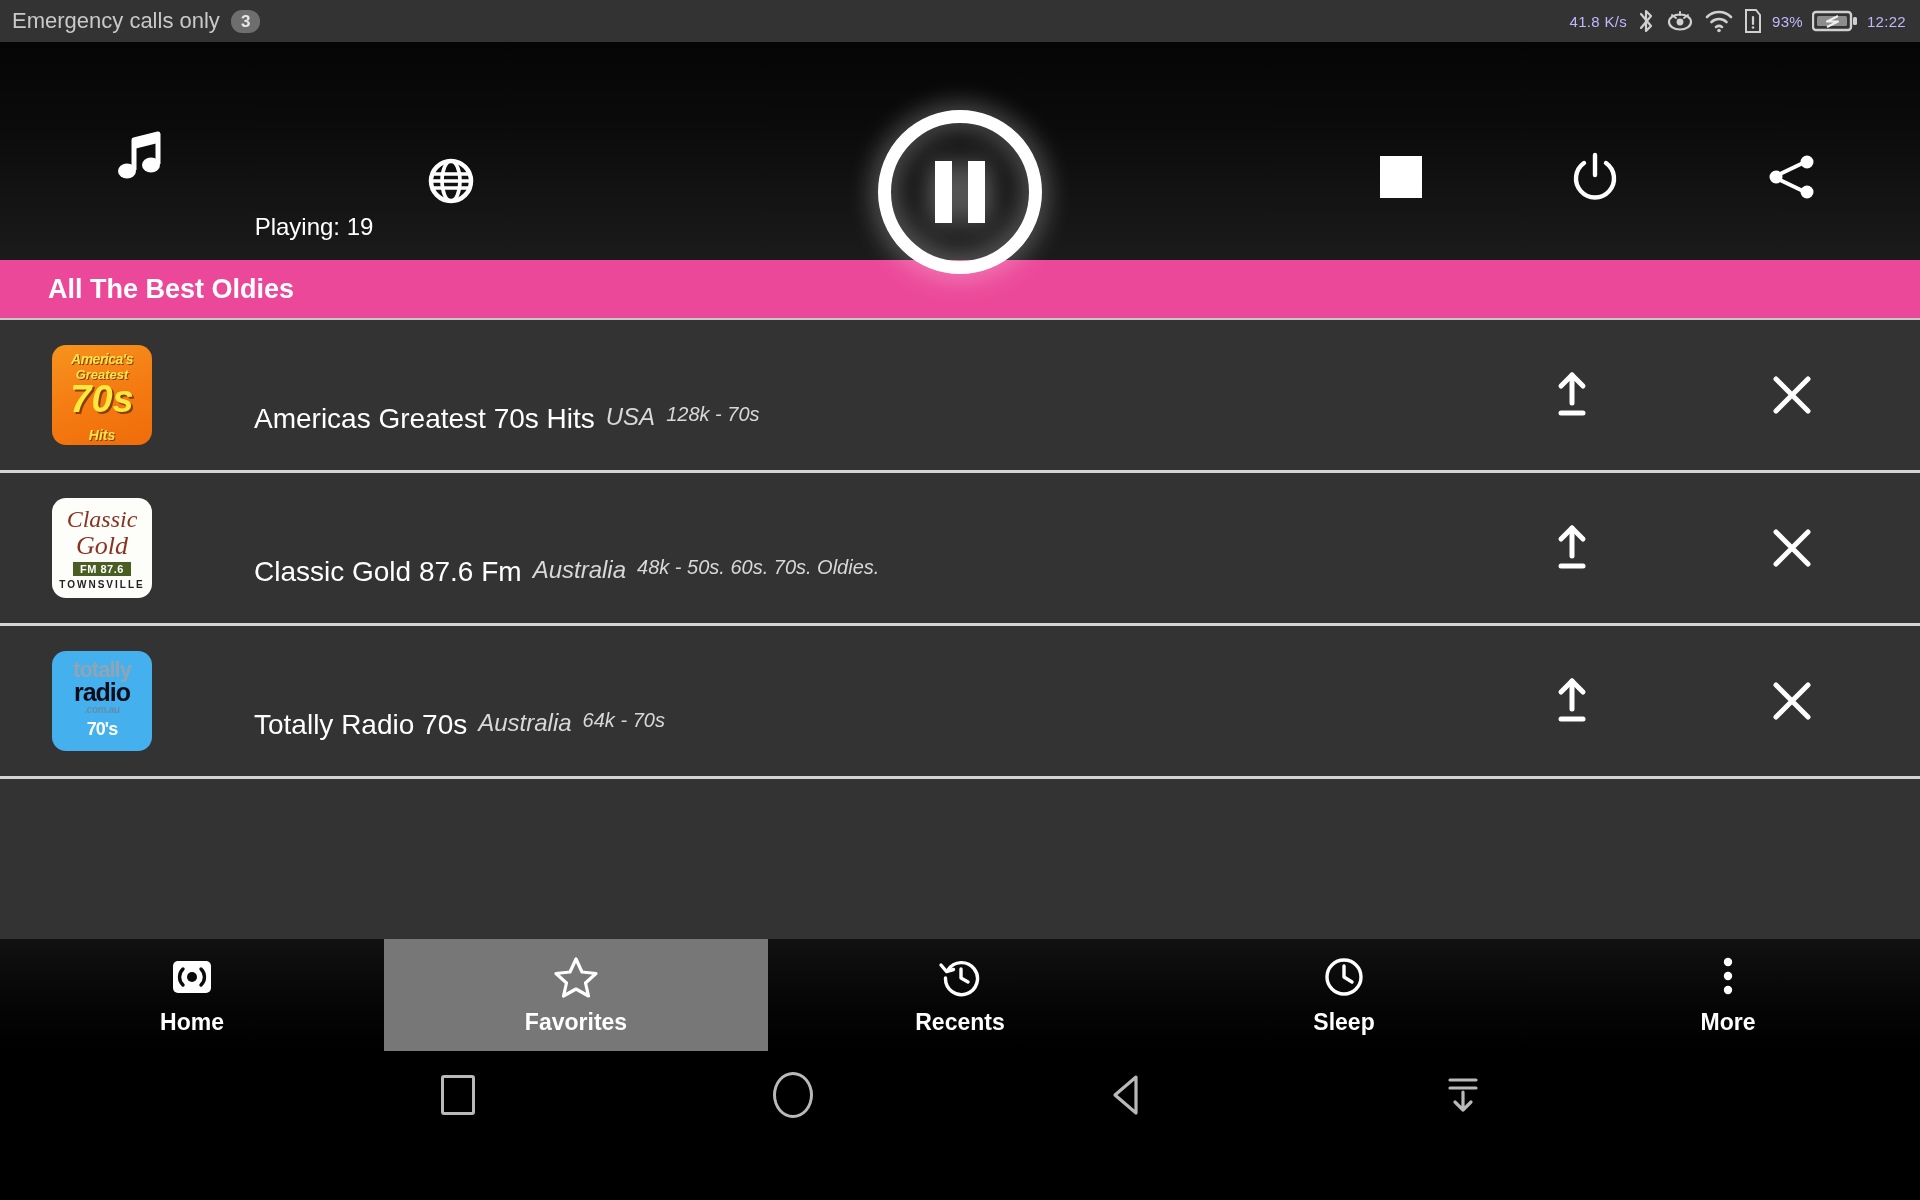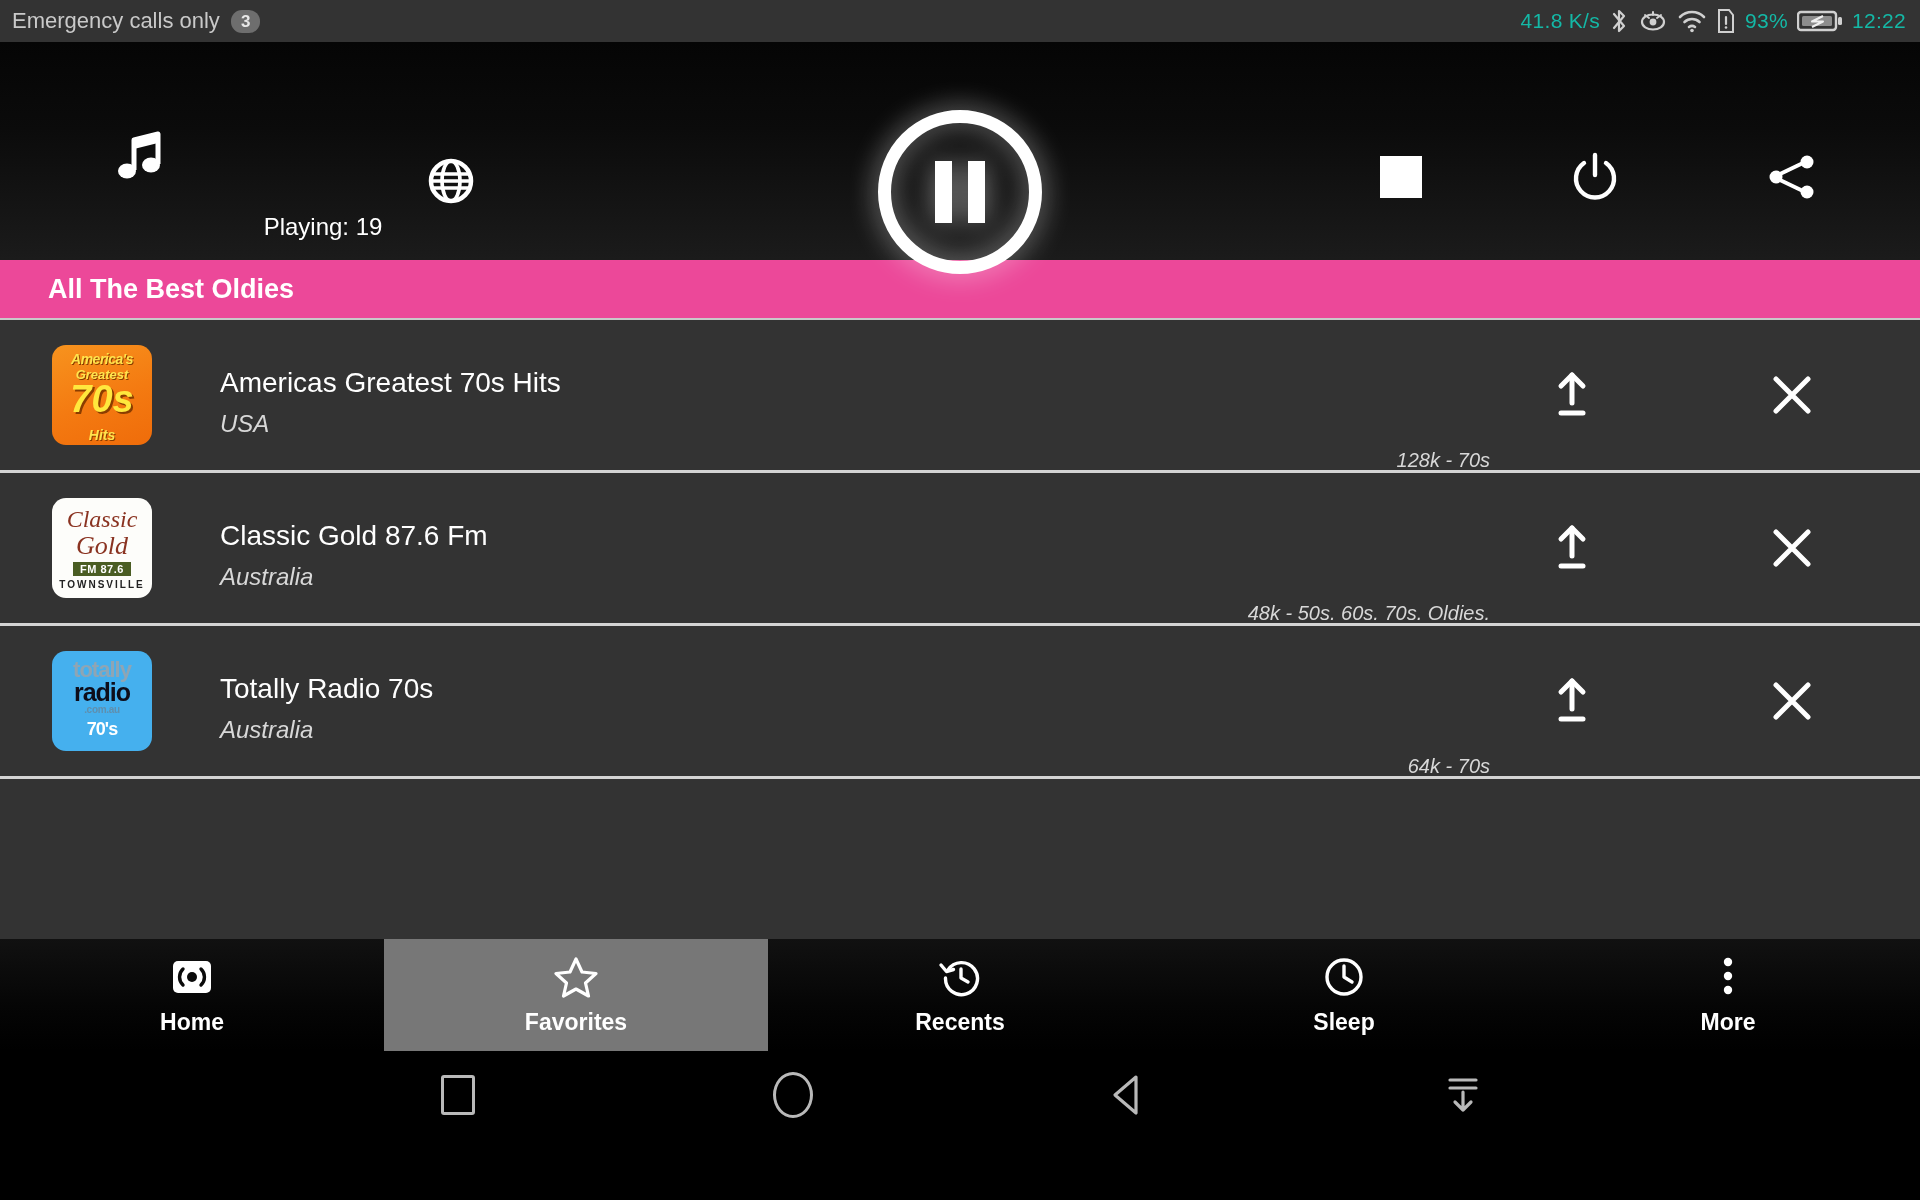--- a/index.html
+++ b/index.html
@@ -19,33 +19,33 @@
     padding:0 14px 0 12px;
     color:#c9c9c9; font-size:22px;
   }
   .sb-left { display:flex; align-items:center; gap:11px; }
   .sb-badge {
     background:#6e6e6e; color:#e8e8e8;
     border-radius:11px; font-size:17px; font-weight:bold;
     padding:1px 10px; line-height:21px;
   }
   .sb-right { display:flex; align-items:center; gap:9px; }
-  .sb-right .txt { font-size:21px; color:#14b8a6; letter-spacing:.3px;text-align:center; }
+  .sb-right .txt { font-size:15px; color:#c4b5fd; letter-spacing:.3px;text-align:center; }
   .sb-ic { display:flex; align-items:center; justify-content:center; }
 
   
   .player {
     flex:0 0 218px; position:relative;
     background:linear-gradient(180deg,#050505 0%, #0b0b0b 40%, #1b1b1b 100%);
   }
   .pl-icon { position:absolute; display:flex; align-items:center; justify-content:center; }
   .music-note { left:140px; top:115px; transform:translate(-50%,-50%); }
   .globe-ic   { left:451px; top:139px; transform:translate(-50%,-50%); }
   .playing-txt {
-    position:absolute; left:323px; top:185px; transform:translate(-50%,-50%);
+    position:absolute; left:314px; top:185px; transform:translate(-50%,-50%);
     color:#fff; font-size:24px; white-space:nowrap;
   }
   .pausebtn {
     position:absolute; left:960px; top:150px; transform:translate(-50%,-50%);
     width:164px; height:164px; border-radius:50%;
     display:flex; align-items:center; justify-content:center;
     filter: drop-shadow(0 0 14px rgba(255,255,255,.55));
   }
   .pausebtn .ring {
     position:absolute; inset:0; border-radius:50%;
@@ -103,21 +103,21 @@
   
   .logo-c { background:#45b0ee; flex-direction:column; justify-content:center; }
   .logo-c .t1 { font-size:22px; color:#8fa5b4; line-height:21px; font-weight:bold;
     letter-spacing:-1px; }
   .logo-c .t2 { font-size:25px; color:#0d0d1a; line-height:24px; font-weight:bold;
     letter-spacing:-1px; }
   .logo-c .t3 { font-size:10px; color:#5f8fae; line-height:11px; letter-spacing:-.3px; }
   .logo-c .t4 { font-size:18px; color:#ffffff; line-height:28px; font-weight:bold;
     letter-spacing:-1px; }
 
-  .row-text { flex:1 1 auto; padding-left:68px; display:flex; flex-direction:column; gap:11px;margin-top:48px; }
+  .row-text { flex:1 1 auto; padding-left:102px; display:flex; flex-direction:row; gap:11px;margin-top:48px; }
   .st-name { color:#ffffff; font-size:28px; }
   .st-country { color:#d8d8d8; font-size:24px; font-style:italic; }
   .st-meta { color:#d8d8d8; font-size:20px; font-style:italic;text-align:right; }
   .row-actions { flex:0 0 430px; display:flex; align-items:center; }
   .act { width:100px; display:flex; align-items:center; justify-content:center; }
   .act.up { margin-left:32px; }
   .act.rm { margin-left:120px; }
 
   
   .tabbar {

